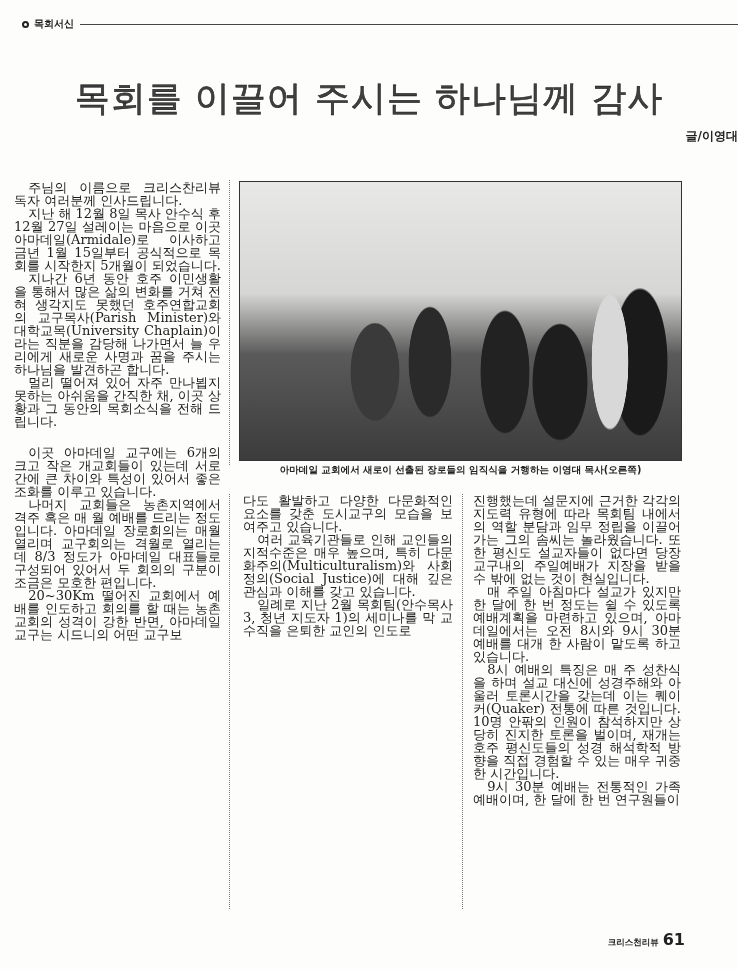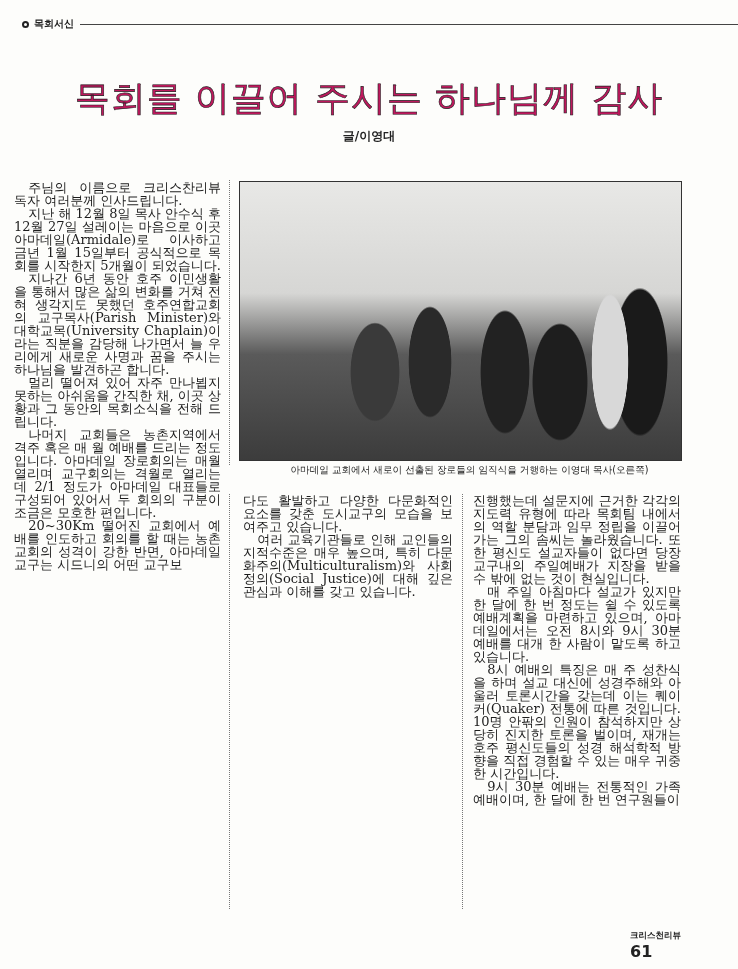--- a/index.html
+++ b/index.html
@@ -4,23 +4,23 @@
   <style>
     html, body { margin: 0; padding: 0; background: #fdfdfb; }
     body { width: 738px; height: 969px; position: relative; overflow: hidden;
            font-family: "DejaVu Serif", "Liberation Serif", serif; color: #1c1c1c; }
     .section-header { position: absolute; left: 22px; top: 17px; width: 716px; height: 14px;
            display: flex; align-items: center; justify-content: flex-end; }
     .section-dot { width: 7px; height: 7px; border: 2px solid #222; border-radius: 50%; box-sizing: border-box; margin-right: 5px; }
     .section-label { font-family: "DejaVu Sans", sans-serif; font-size: 10px; font-weight: bold; color: #222; margin-right: 6px; }
     .section-rule { flex: 1; height: 1px; background: #444; }
     .title { position: absolute; left: 0; width: 738px; top: 52px; text-align: center;
-           font-family: "DejaVu Sans", sans-serif; font-size: 35px; letter-spacing: 1px; color: #be185d; font-weight: normal;
+           font-family: "DejaVu Sans", sans-serif; font-size: 35px; letter-spacing: 1px; color: #404040; font-weight: normal;
            -webkit-text-stroke: 0.6px #222; }
-    .byline { position: absolute; left: 0; width: 738px; top: 128px; text-align: center;
+    .byline { position: absolute; left: 0; width: 738px; top: 128px; text-align: right;
            font-family: "DejaVu Sans", sans-serif; font-size: 12px; font-weight: bold; color: #222; }
     .col { position: absolute; font-size: 13px; line-height: 13px; text-align: justify; }
     .col p { margin: 0; text-indent: 1.1em; }
     .col p.gap { margin-top: 17.5px; }
     #col1 { left: 14px; top: 181px; width: 207px; }
     #col2 { left: 243px; top: 494px; width: 210px; }
     #col3 { left: 473px; top: 494px; width: 208px; }
     .vrule { position: absolute; width: 0; border-left: 1px dotted #777; }
     #rule1 { left: 229px; top: 180px; height: 285px; }
     #rule1b { left: 229px; top: 494px; height: 415px; }
@@ -28,57 +28,59 @@
     .photo { position: absolute; left: 239px; top: 181px; width: 443px; height: 280px;
            background:
              radial-gradient(ellipse 40px 80px at 135px 190px, #3a3a3a 60%, transparent 62%),
              radial-gradient(ellipse 35px 90px at 190px 180px, #2a2a2a 60%, transparent 62%),
              radial-gradient(ellipse 40px 100px at 265px 190px, #222 60%, transparent 62%),
              radial-gradient(ellipse 45px 95px at 320px 200px, #1e1e1e 60%, transparent 62%),
              radial-gradient(ellipse 30px 110px at 370px 180px, #d8d8d8 60%, transparent 62%),
              radial-gradient(ellipse 45px 120px at 400px 180px, #1a1a1a 60%, transparent 62%),
              linear-gradient(180deg, #e8e8e6 0%, #d6d6d4 40%, #5a5a5a 62%, #3c3c3c 100%);
            border: 1px solid #333; box-sizing: border-box; }
-    .photo-caption { position: absolute; left: 248px; top: 464px; width: 443px; text-align: center;
-           font-family: "DejaVu Sans", sans-serif; font-size: 9.6px; color: #222; }
-    .footer { position: absolute; right: 53px; top: 930px; display: flex; align-items: baseline; flex-direction: column; }
+    .photo-caption { position: absolute; left: 239px; top: 464px; width: 443px; text-align: center;
+           font-family: "DejaVu Sans", sans-serif; font-size: 9.6px; color: #222; font-weight: bold; }
+    .footer { position: absolute; right: 53px; top: 930px; display: flex; align-items: baseline; }
     .footer-mag { font-family: "DejaVu Sans", sans-serif; font-size: 8.5px; font-weight: bold; margin-right: 4px; color: #222; }
     .footer-page { font-family: "DejaVu Sans", sans-serif; font-size: 16px; color: #222; font-weight: bold; }
   </style>
 </head>
 <body>
 
 <div class="section-header">
   <span class="section-dot"></span>
   <span class="section-label">목회서신</span>
   <span class="section-rule"></span>
 </div>
 
 <h1 class="title">목회를 이끌어 주시는 하나님께 감사</h1>
 <div class="byline">글/이영대</div>
 
 <div class="col" id="col1">
   <p>주님의 이름으로 크리스찬리뷰 독자 여러분께 인사드립니다.</p>
   <p>지난 해 12월 8일 목사 안수식 후 12월 27일 설레이는 마음으로 이곳 아마데일(Armidale)로 이사하고 금년 1월 15일부터 공식적으로 목회를 시작한지 5개월이 되었습니다.</p>
   <p>지나간 6년 동안 호주 이민생활을 통해서 많은 삶의 변화를 거쳐 전혀 생각지도 못했던 호주연합교회의 교구목사(Parish Minister)와 대학교목(University Chaplain)이라는 직분을 감당해 나가면서 늘 우리에게 새로운 사명과 꿈을 주시는 하나님을 발견하곤 합니다.</p>
   <p>멀리 떨어져 있어 자주 만나뵙지 못하는 아쉬움을 간직한 채, 이곳 상황과 그 동안의 목회소식을 전해 드립니다.</p>
-  <p>나머지 교회들은 농촌지역에서 격주 혹은 매 월 예배를 드리는 정도입니다. 아마데일 장로회의는 매월 열리며 교구회의는 격월로 열리는데 2/1 정도가 아마데일 대표들로 구성되어 있어서 두 회의의 구분이 조금은 모호한 편입니다.</p>
+  <p class="gap">이곳 아마데일 교구에는 6개의 크고 작은 개교회들이 있는데 서로간에 큰 차이와 특성이 있어서 좋은 조화를 이루고 있습니다.</p>
+  <p>나머지 교회들은 농촌지역에서 격주 혹은 매 월 예배를 드리는 정도입니다. 아마데일 장로회의는 매월 열리며 교구회의는 격월로 열리는데 8/3 정도가 아마데일 대표들로 구성되어 있어서 두 회의의 구분이 조금은 모호한 편입니다.</p>
   <p>20~30Km 떨어진 교회에서 예배를 인도하고 회의를 할 때는 농촌교회의 성격이 강한 반면, 아마데일 교구는 시드니의 어떤 교구보</p>
 </div>
 
 <div class="vrule" id="rule1"></div>
 <div class="vrule" id="rule1b"></div>
 <div class="vrule" id="rule2"></div>
 
 <div class="photo"></div>
 <div class="photo-caption">아마데일 교회에서 새로이 선출된 장로들의 임직식을 거행하는 이영대 목사(오른쪽)</div>
 
 <div class="col" id="col2">
   <p style="text-indent:0">다도 활발하고 다양한 다문화적인 요소를 갖춘 도시교구의 모습을 보여주고 있습니다.</p>
   <p>여러 교육기관들로 인해 교인들의 지적수준은 매우 높으며, 특히 다문화주의(Multiculturalism)와 사회정의(Social Justice)에 대해 깊은 관심과 이해를 갖고 있습니다.</p>
+  <p>일례로 지난 2월 목회팀(안수목사 3, 청년 지도자 1)의 세미나를 막 교수직을 은퇴한 교인의 인도로</p>
 </div>
 
 <div class="col" id="col3">
   <p style="text-indent:0">진행했는데 설문지에 근거한 각각의 지도력 유형에 따라 목회팀 내에서의 역할 분담과 임무 정립을 이끌어가는 그의 솜씨는 놀라웠습니다. 또한 평신도 설교자들이 없다면 당장 교구내의 주일예배가 지장을 받을 수 밖에 없는 것이 현실입니다.</p>
   <p>매 주일 아침마다 설교가 있지만 한 달에 한 번 정도는 쉴 수 있도록 예배계획을 마련하고 있으며, 아마데일에서는 오전 8시와 9시 30분 예배를 대개 한 사람이 맡도록 하고 있습니다.</p>
   <p>8시 예배의 특징은 매 주 성찬식을 하며 설교 대신에 성경주해와 아울러 토론시간을 갖는데 이는 퀘이커(Quaker) 전통에 따른 것입니다. 10명 안팎의 인원이 참석하지만 상당히 진지한 토론을 벌이며, 재개는 호주 평신도들의 성경 해석학적 방향을 직접 경험할 수 있는 매우 귀중한 시간입니다.</p>
   <p>9시 30분 예배는 전통적인 가족예배이며, 한 달에 한 번 연구원들이</p>
 </div>
 
 <div class="footer">

